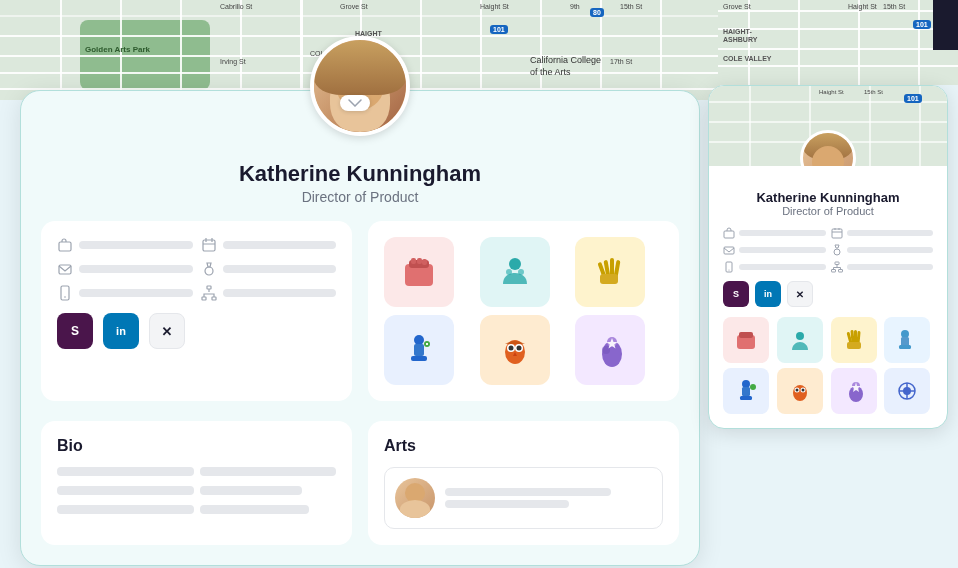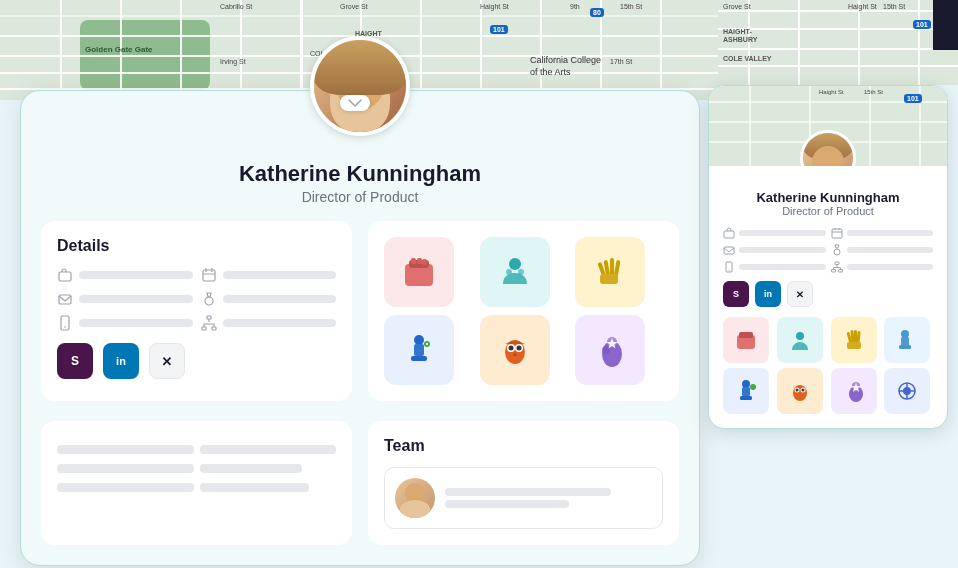--- a/index.html
+++ b/index.html
@@ -455,21 +455,21 @@
       background: #1a1a2e;
       z-index: 25;
     }
   </style>
 </head>
 <body>
 
 <div class="map-header">
 
   <div class="park-area"></div>
-  <div class="park-label">Golden Gate Gate</div>
+  <div class="park-label">Golden Arts Park</div>
 
   <div class="road" style="top:15px;left:0;width:720px;height:2px;opacity:0.6;"></div>
   <div class="road" style="top:35px;left:0;width:720px;height:2px;"></div>
   <div class="road" style="top:55px;left:0;width:720px;height:2px;"></div>
   <div class="road" style="top:72px;left:0;width:720px;height:2px;"></div>
   <div class="road" style="top:88px;left:0;width:720px;height:2px;"></div>
 
   <div class="road" style="top:0;left:60px;width:2px;height:100px;"></div>
   <div class="road" style="top:0;left:120px;width:2px;height:100px;"></div>
   <div class="road" style="top:0;left:180px;width:2px;height:100px;"></div>
@@ -533,21 +533,20 @@
   </div>
 
   <div style="text-align:center;margin-bottom:16px;padding: 0 20px;">
     <div class="profile-name">Katherine Kunningham</div>
     <div class="profile-title">Director of Product</div>
   </div>
 
   <div class="cards-row">
 
     <div class="detail-card">
-      <div class="card-title">Details</div>
       <div class="detail-grid">
         <div class="detail-row">
           <svg class="detail-icon" viewBox="0 0 16 16" fill="none">
             <rect x="2" y="5" width="12" height="9" rx="1.5" stroke="#9ca3af" stroke-width="1.2"></rect>
             <path d="M5 5V4a2 2 0 014 0v1" stroke="#9ca3af" stroke-width="1.2"></path>
           </svg>
           <div class="detail-line" style="width:90px;"></div>
         </div>
         <div class="detail-row">
           <svg class="detail-icon" viewBox="0 0 16 16" fill="none">
@@ -656,32 +655,33 @@
             <polygon points="20,6 21.5,10 25.5,10 22.3,12.5 23.5,16.5 20,14 16.5,16.5 17.7,12.5 14.5,10 18.5,10" fill="white" opacity="0.9"></polygon>
           </svg>
         </div>
       </div>
     </div>
   </div>
 
   <div class="bottom-row">
 
     <div class="bio-card">
+      <div class="card-title">Bio</div>
       <div class="bio-lines">
         <div class="bio-line" style="height:9px;margin-bottom:4px;"></div>
         <div class="bio-line" style="height:9px;margin-bottom:4px;"></div>
         <div class="bio-line" style="height:9px;margin-bottom:4px;"></div>
         <div class="bio-line" style="height:9px;margin-bottom:4px;width:75%;"></div>
         <div class="bio-line" style="height:9px;margin-bottom:4px;"></div>
         <div class="bio-line" style="height:9px;width:80%;"></div>
       </div>
     </div>
 
     <div class="team-card">
-      <div class="card-title">Team</div>
+      <div class="card-title">Arts</div>
       <div class="team-member">
         <div class="team-avatar">
           <div style="position:absolute;top:5px;left:50%;transform:translateX(-50%);width:20px;height:20px;border-radius:50%;background:#daa870;"></div>
           <div style="position:absolute;bottom:0;left:50%;transform:translateX(-50%);width:30px;height:18px;background:#e8c49a;border-radius:50% 50% 0 0;"></div>
         </div>
         <div class="team-lines">
           <div class="team-line" style="width:80%;"></div>
           <div class="team-line" style="width:60%;"></div>
         </div>
       </div>

